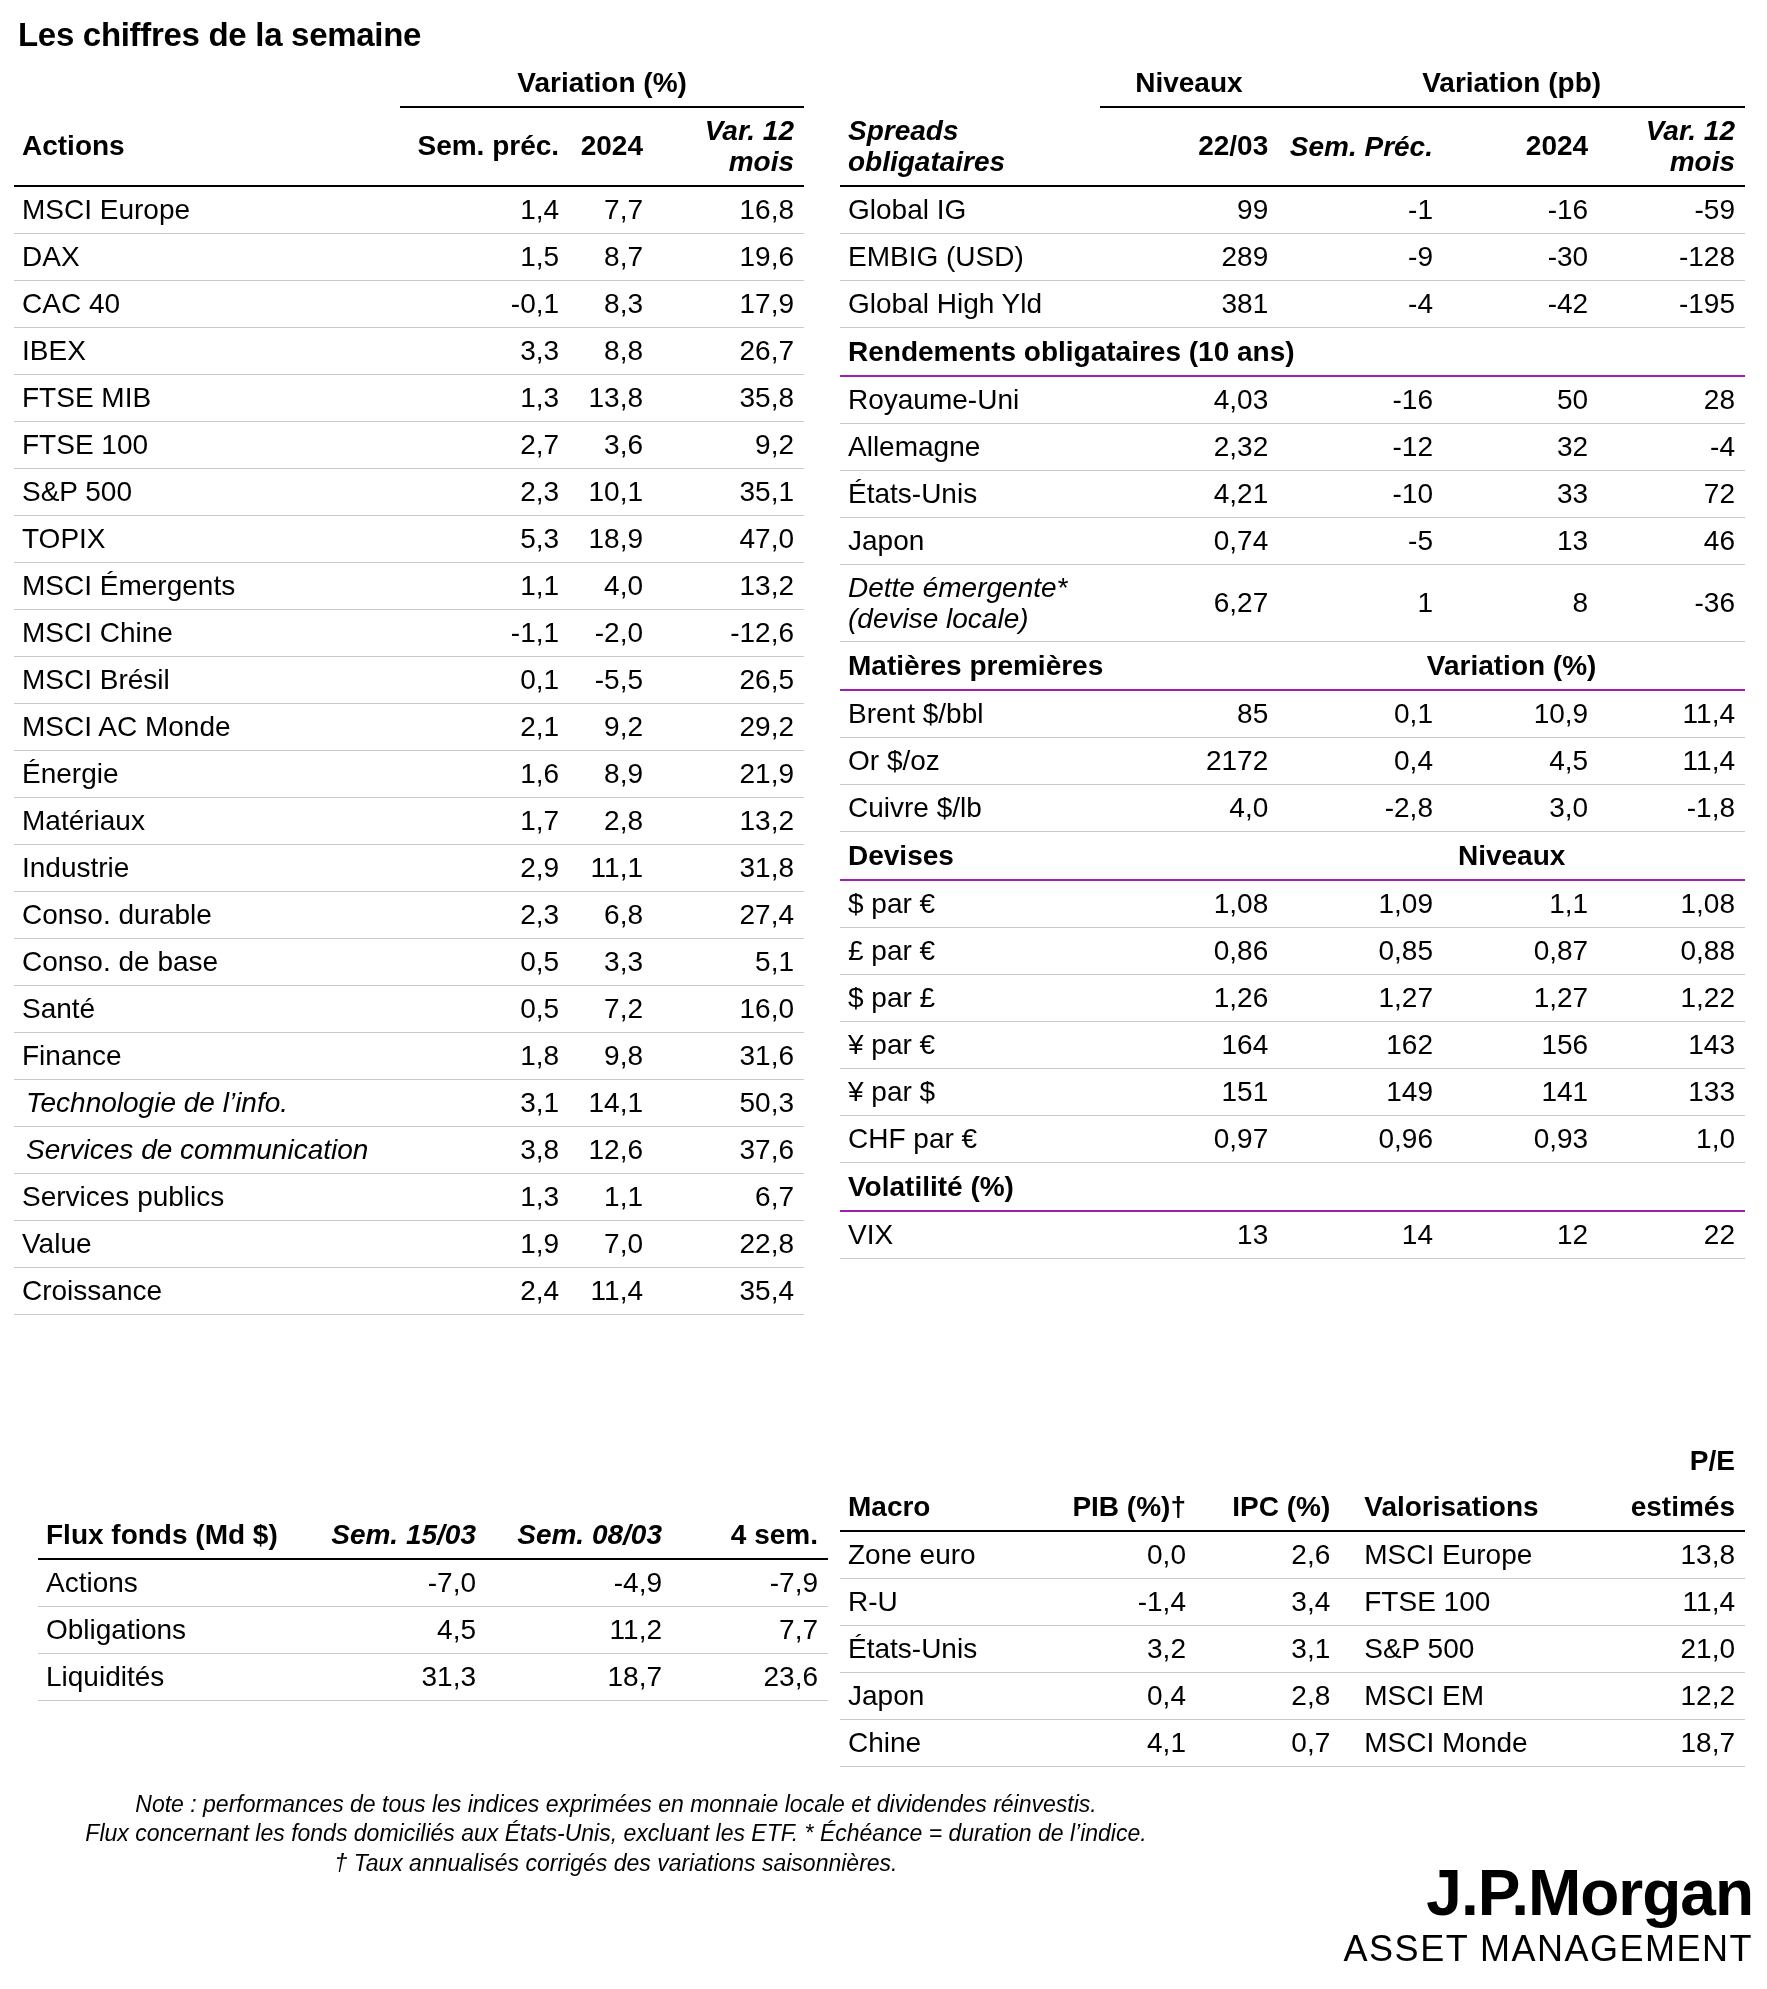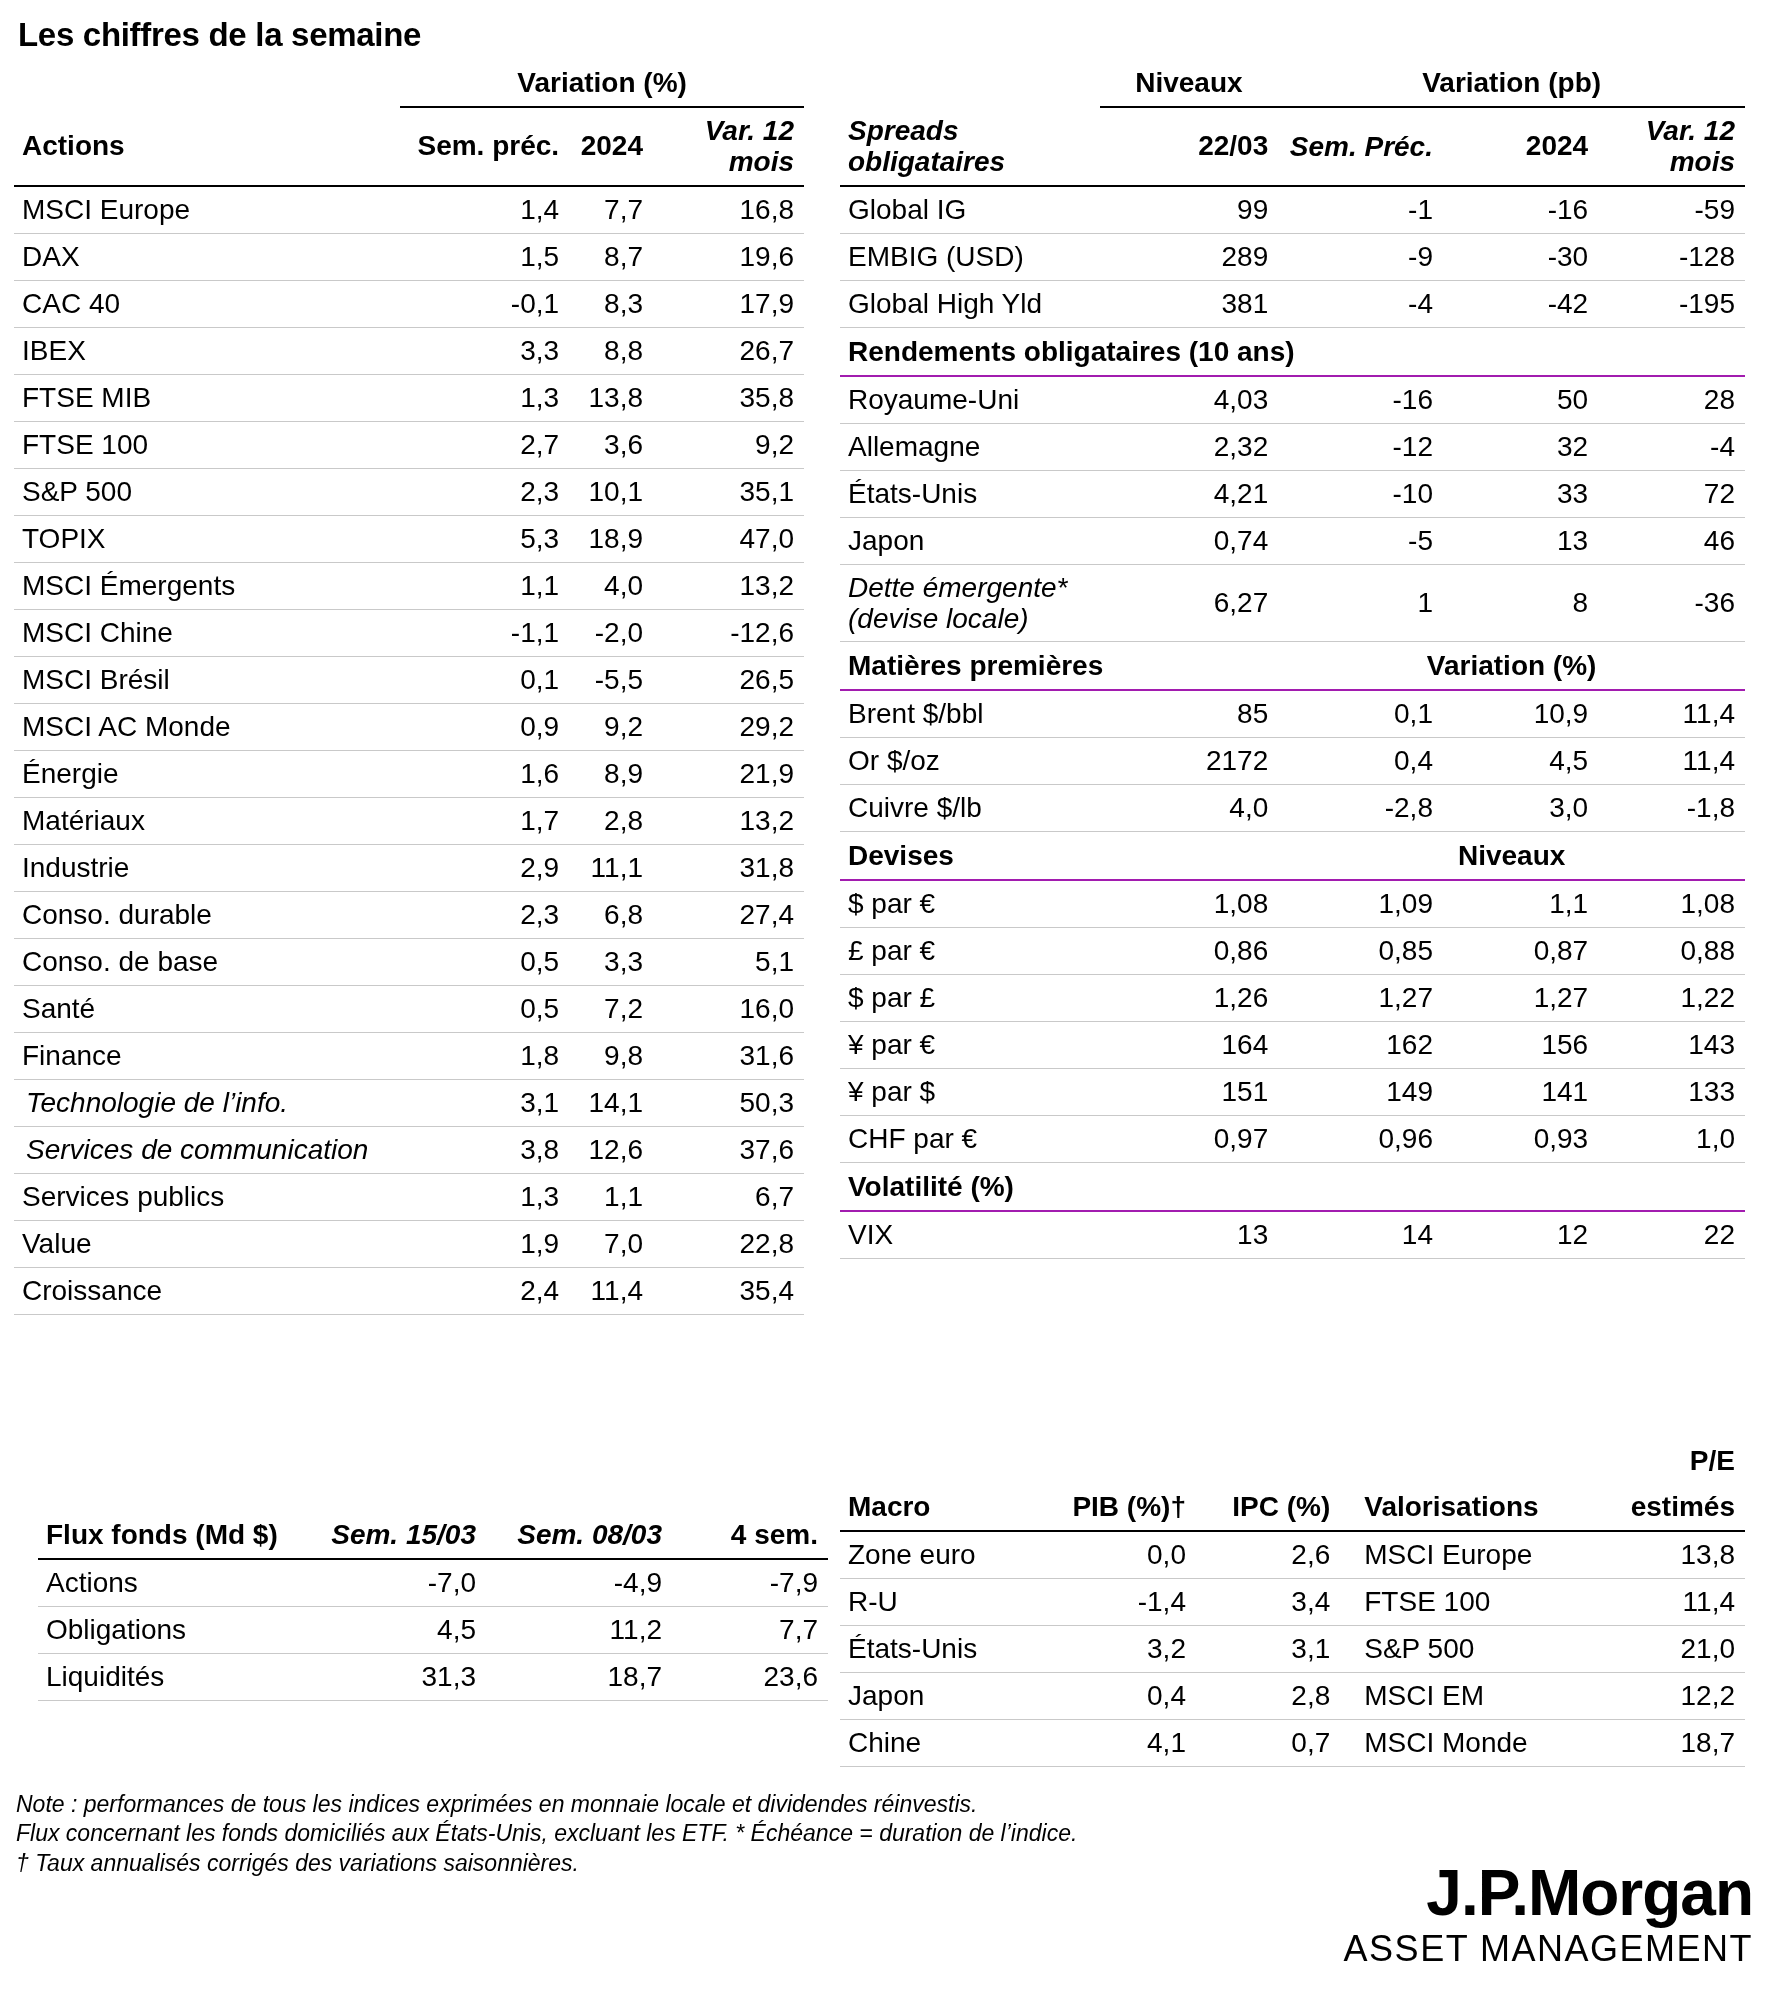--- a/index.html
+++ b/index.html
@@ -100,20 +100,21 @@
   }
 
   .notes {
     position: absolute;
     left: 16px;
     top: 1790px;
     width: 1200px;
     font-style: italic;
     font-size: 23px;
     line-height: 1.28;
+    text-align: center;
   }
   .logo {
     position: absolute;
     right: 14px;
     bottom: 22px;
     text-align: right;
   }
   .logo .jpm {
     font-size: 64px;
     font-weight: bold;
@@ -218,21 +219,21 @@
         <td class="cell num">-12,6</td>
       </tr>
       <tr class="rowline">
         <td class="cell lbl">MSCI Brésil</td>
         <td class="cell num">0,1</td>
         <td class="cell num">-5,5</td>
         <td class="cell num">26,5</td>
       </tr>
       <tr class="rowline">
         <td class="cell lbl">MSCI AC Monde</td>
-        <td class="cell num">0,9</td>
+        <td class="cell num">2,1</td>
         <td class="cell num">9,2</td>
         <td class="cell num">29,2</td>
       </tr>
       <tr class="rowline">
         <td class="cell lbl">Énergie</td>
         <td class="cell num">1,6</td>
         <td class="cell num">8,9</td>
         <td class="cell num">21,9</td>
       </tr>
       <tr class="rowline">

